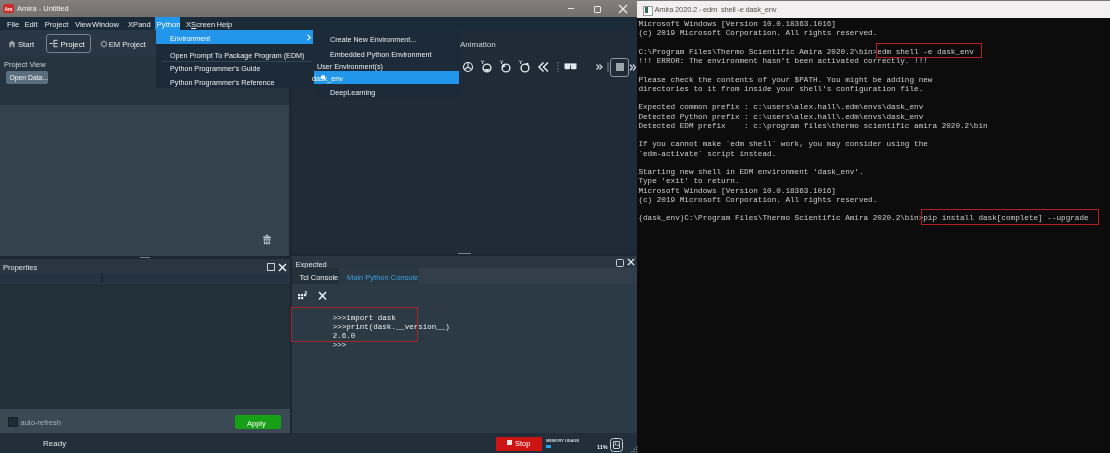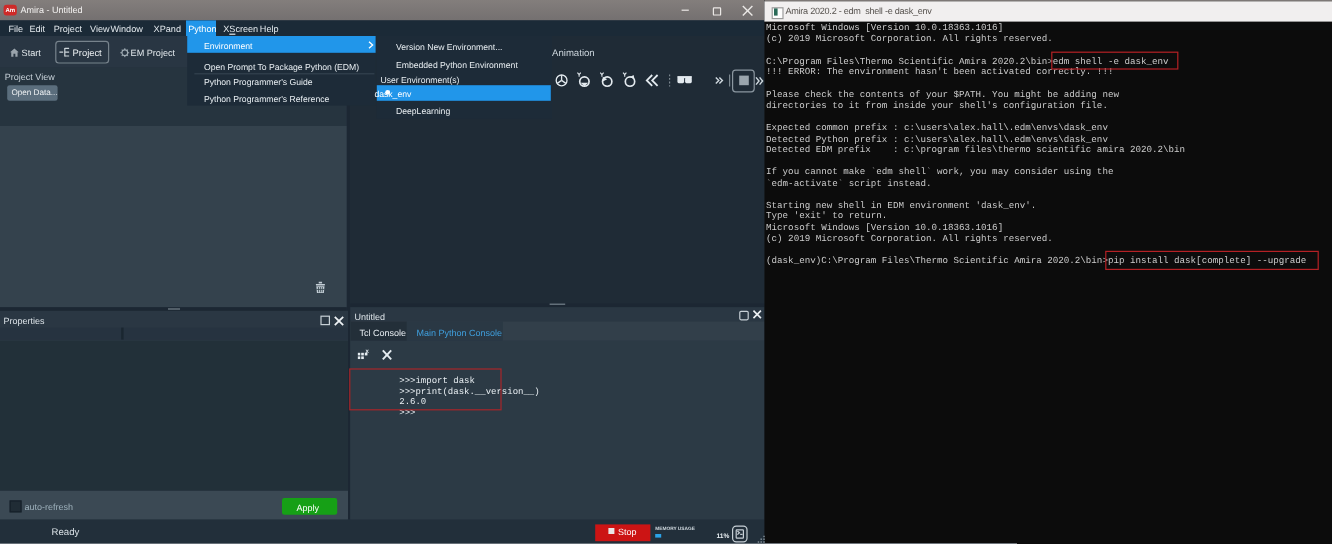--- a/index.html
+++ b/index.html
@@ -165,21 +165,21 @@
 
   <div class="abs" style="left:0;top:284px;width:290px;height:125px;background:#223039;"></div>
 
   <div class="abs" style="left:0;top:409px;width:290px;height:24px;background:#3b4954;"></div>
   <div class="abs" style="left:8px;top:417px;width:8px;height:8px;background:#202c35;border:1px solid #16212a;"></div>
   <div class="abs" style="left:20.5px;top:418px;font-size:7.5px;color:#9db0bb;">auto-refresh</div>
   <div class="abs" style="left:235px;top:415px;width:46px;height:14px;background:#16a016;border-radius:2px;"></div>
   <div class="abs" style="left:247px;top:418.5px;font-size:7.5px;color:#fff;">Apply</div>
 
   <div class="abs" style="left:292px;top:256px;width:345px;height:177px;background:#2a3743;"></div>
-  <div class="abs" style="left:295.5px;top:259.5px;font-size:7.5px;color:#dde4e9;">Untitled</div>
+  <div class="abs" style="left:295.5px;top:259.5px;font-size:7.5px;color:#dde4e9;">Expected</div>
   <div class="abs" style="left:616px;top:258.5px;width:5.5px;height:6.5px;border:1px solid #c6cfd5;border-radius:1.5px;"></div>
   <svg class="abs" style="left:627px;top:257.5px;" width="8" height="8" viewBox="0 0 9 9">
     <g stroke="#eef2f5" stroke-width="1.5">
         <line x1="1" y1="1" x2="8" y2="8"></line>
         <line x1="8" y1="1" x2="1" y2="8"></line>
       </g>
   </svg>
 
   <div class="abs" style="left:292px;top:268px;width:345px;height:15.5px;background:#323f4a;"></div>
   <div class="abs" style="left:292px;top:268px;width:47px;height:15.5px;background:#232f39;"></div>
@@ -225,27 +225,27 @@
     <path d="M0.5 0.5 L2.2 2 L0.5 3.5" stroke="#c7d0d6" stroke-width="1" fill="none"></path>
     <rect x="2.8" y="2.8" width="2" height="1" fill="#c7d0d6"></rect>
   </svg>
 
   <div class="abs" style="left:156px;top:30.2px;width:157px;height:58.3px;background:#1d2b38;"></div>
   <div class="abs" style="left:156px;top:30.2px;width:157px;height:13.9px;background:#2196ea;"></div>
   <div class="abs" style="left:170px;top:33.5px;font-size:7.2px;color:#fff;">Environment</div>
   <svg class="abs" style="left:306px;top:33.8px;" width="6" height="7" viewBox="0 0 6 7">
     <path d="M1.5 0.8 L4.5 3.5 L1.5 6.2" stroke="#fff" stroke-width="1.1" fill="none"></path>
   </svg>
-  <div class="abs" style="left:170px;top:50.7px;font-size:7.2px;color:#e8eef2;">Open Prompt To Package Python (EDM)</div>
+  <div class="abs" style="left:170px;top:50.7px;font-size:7.2px;color:#e8eef2;">Open Prompt To Package Program (EDM)</div>
   <div class="abs" style="left:162px;top:60.5px;width:150px;height:1px;background:#33434f;"></div>
   <div class="abs" style="left:170px;top:63.8px;font-size:7.2px;color:#e8eef2;">Python Programmer's Guide</div>
   <div class="abs" style="left:170px;top:78px;font-size:7.2px;color:#e8eef2;">Python Programmer's Reference</div>
 
   <div class="abs" style="left:314px;top:30.2px;width:146px;height:69.3px;background:#1d2b38;"></div>
-  <div class="abs" style="left:330px;top:34.8px;font-size:7.2px;color:#e8eef2;">Version New Environment...</div>
+  <div class="abs" style="left:330px;top:34.8px;font-size:7.2px;color:#e8eef2;">Create New Environment...</div>
   <div class="abs" style="left:330px;top:49.6px;font-size:7.2px;color:#e8eef2;">Embedded Python Environment</div>
   <div class="abs" style="left:317px;top:61.8px;font-size:7.2px;color:#e8eef2;">User Environment(s)</div>
   <div class="abs" style="left:314px;top:70.5px;width:145px;height:13.5px;background:#2196ea;"></div>
   <div class="abs" style="left:320.5px;top:75px;width:4px;height:4px;border-radius:50%;background:#fff;"></div>
   <div class="abs" style="left:312px;top:74px;font-size:7.2px;color:#fff;">dask_env</div>
   <div class="abs" style="left:330px;top:88.4px;font-size:7.2px;color:#e8eef2;">DeepLearning</div>
 
   <div class="abs" style="left:637px;top:0;width:473px;height:453px;background:#0c0c0c;"></div>
   <div class="abs" style="left:637px;top:1px;width:473px;height:17px;background:#f1efef;"></div>
   <div class="abs" style="left:637px;top:0;width:473px;height:1px;background:#7d7876;"></div>

